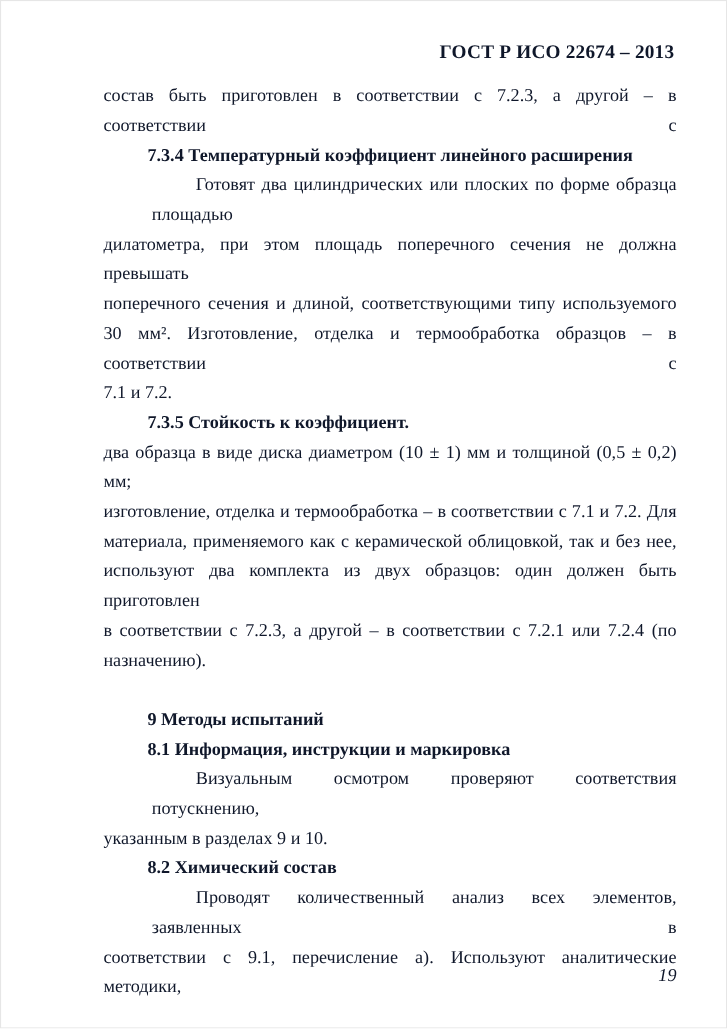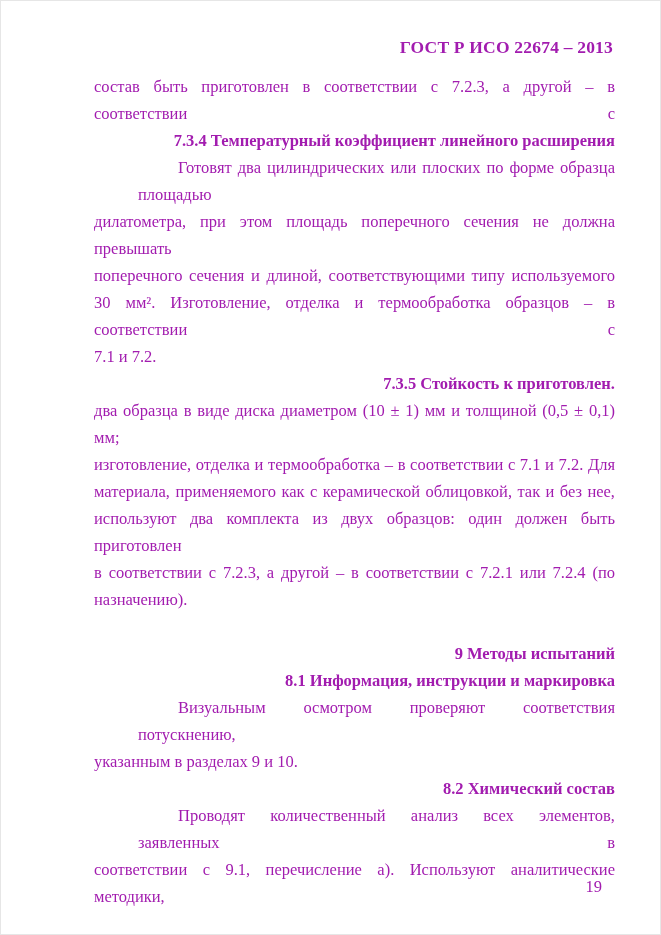--- a/index.html
+++ b/index.html
@@ -8,21 +8,21 @@
     background: #ffffff;
   }
   .page {
     position: relative;
     width: 661px;
     height: 935px;
     background: #ffffff;
     box-sizing: border-box;
     border: 1px solid #e6e6e6;
     font-family: "Liberation Serif", "DejaVu Serif", serif;
-    color: #a21caf;
+    color: #0f172a;
     overflow: hidden;
   }
   .doc-header {
     position: absolute;
     top: 36px;
     right: 47px;
     font-size: 17.5px;
     font-weight: bold;
     letter-spacing: 0.2px;
     white-space: nowrap;
@@ -43,51 +43,52 @@
     white-space: normal;
   }
   .line.last {
     text-align-last: left;
     -moz-text-align-last: left;
   }
   .line.indent { text-indent: 40px; margin-left: 44px; }
   .heading {
     font-weight: bold;
     padding-left: 40px;
-    text-align: right;
+    text-align: left;
   }
   .spacer { height: 27px; }
   .page-number {
     position: absolute;
     top: 876px;
-    right: 58px;
+    right: 45px;
     font-size: 16.5px;
+    font-style: italic;
   }
 </style>
 </head>
 <body>
 
 <div class="page">
   <div class="doc-header">ГОСТ Р ИСО 22674 – 2013</div>
 
   <div class="doc-body">
       <div class="paragraph">
         <div class="line">состав быть приготовлен в соответствии с 7.2.3, а другой – в соответствии с</div>
       </div>
       <div class="heading">7.3.4 Температурный коэффициент линейного расширения</div>
       <div class="paragraph">
         <div class="line indent">Готовят два цилиндрических или плоских по форме образца площадью</div>
         <div class="line">дилатометра, при этом площадь поперечного сечения не должна превышать</div>
         <div class="line">поперечного сечения и длиной, соответствующими типу используемого</div>
         <div class="line">30 мм². Изготовление, отделка и термообработка образцов – в соответствии с</div>
         <div class="line last">7.1 и 7.2.</div>
       </div>
-      <div class="heading">7.3.5 Стойкость к приготовлен.</div>
+      <div class="heading">7.3.5 Стойкость к коэффициент.</div>
       <div class="paragraph">
-        <div class="line">два образца в виде диска диаметром (10 ± 1) мм и толщиной (0,5 ± 0,1) мм;</div>
+        <div class="line">два образца в виде диска диаметром (10 ± 1) мм и толщиной (0,5 ± 0,2) мм;</div>
         <div class="line">изготовление, отделка и термообработка – в соответствии с 7.1 и 7.2. Для</div>
         <div class="line">материала, применяемого как с керамической облицовкой, так и без нее,</div>
         <div class="line">используют два комплекта из двух образцов: один должен быть приготовлен</div>
         <div class="line">в соответствии с 7.2.3, а другой – в соответствии с 7.2.1 или 7.2.4 (по</div>
         <div class="line last">назначению).</div>
       </div>
       <div class="spacer"></div>
       <div class="heading">9 Методы испытаний</div>
       <div class="heading">8.1 Информация, инструкции и маркировка</div>
       <div class="paragraph">

